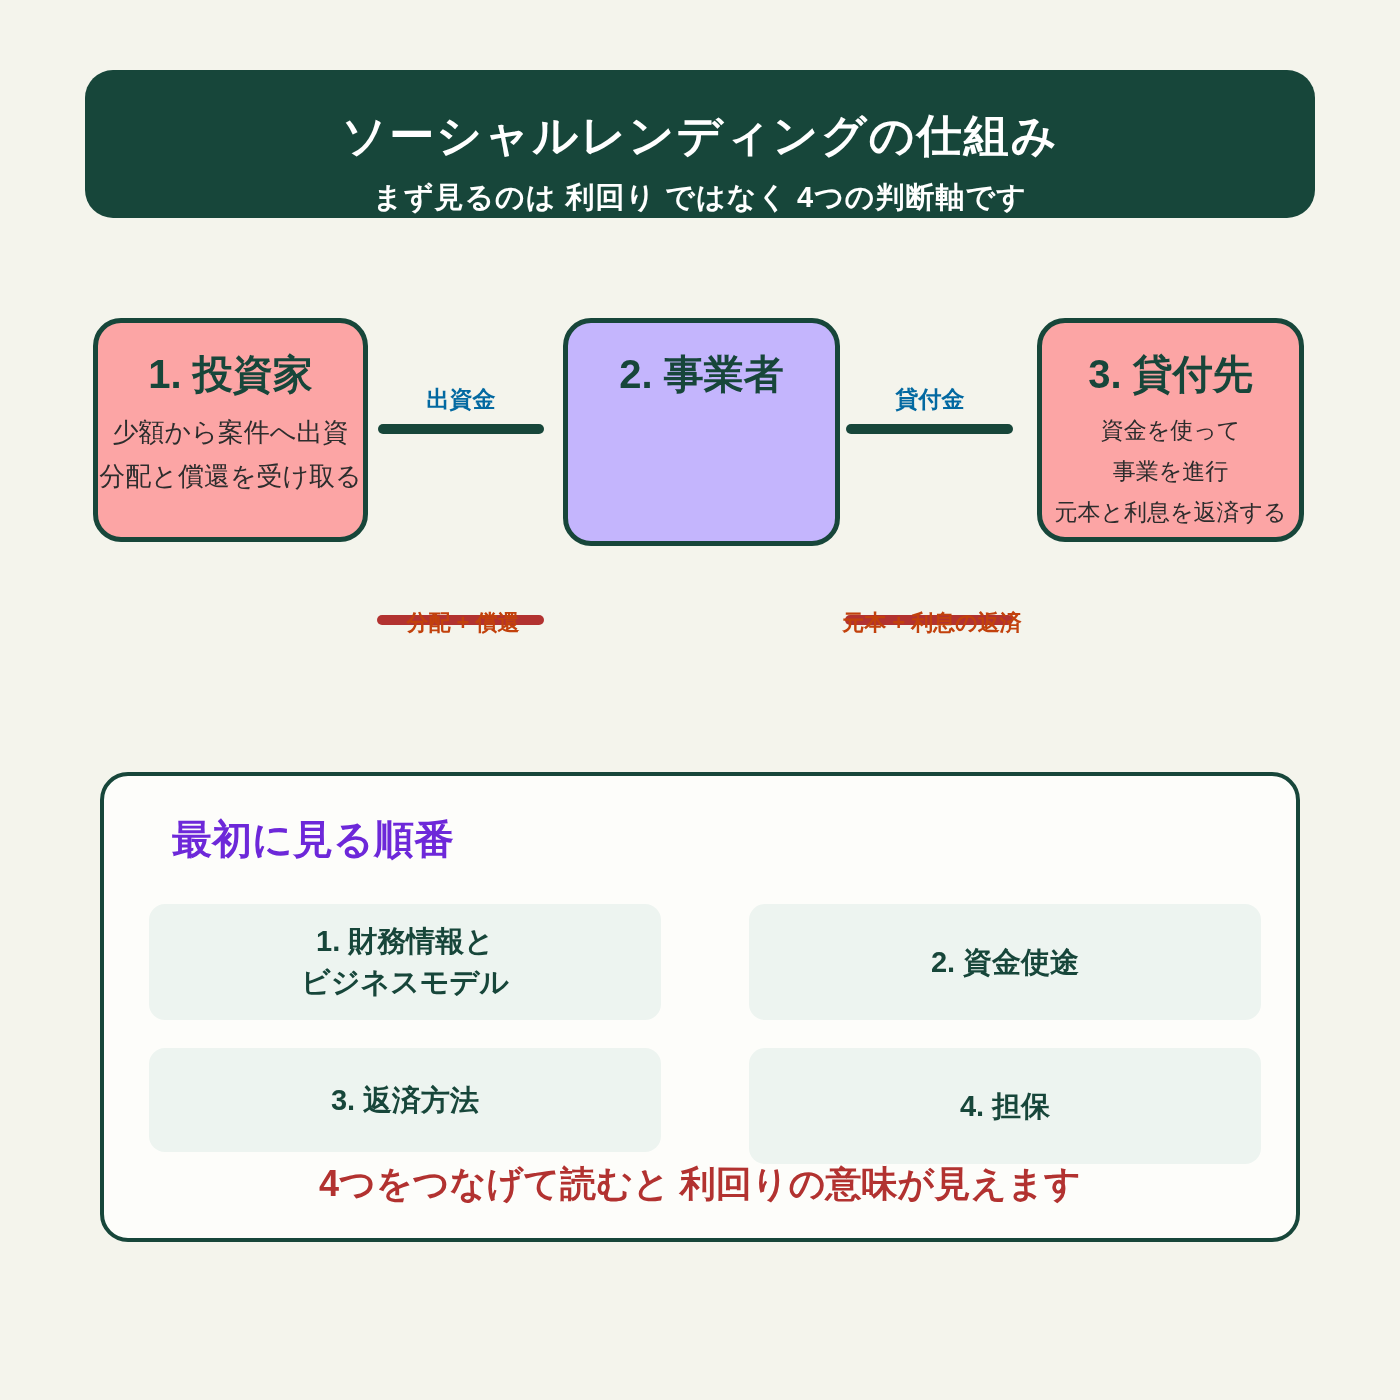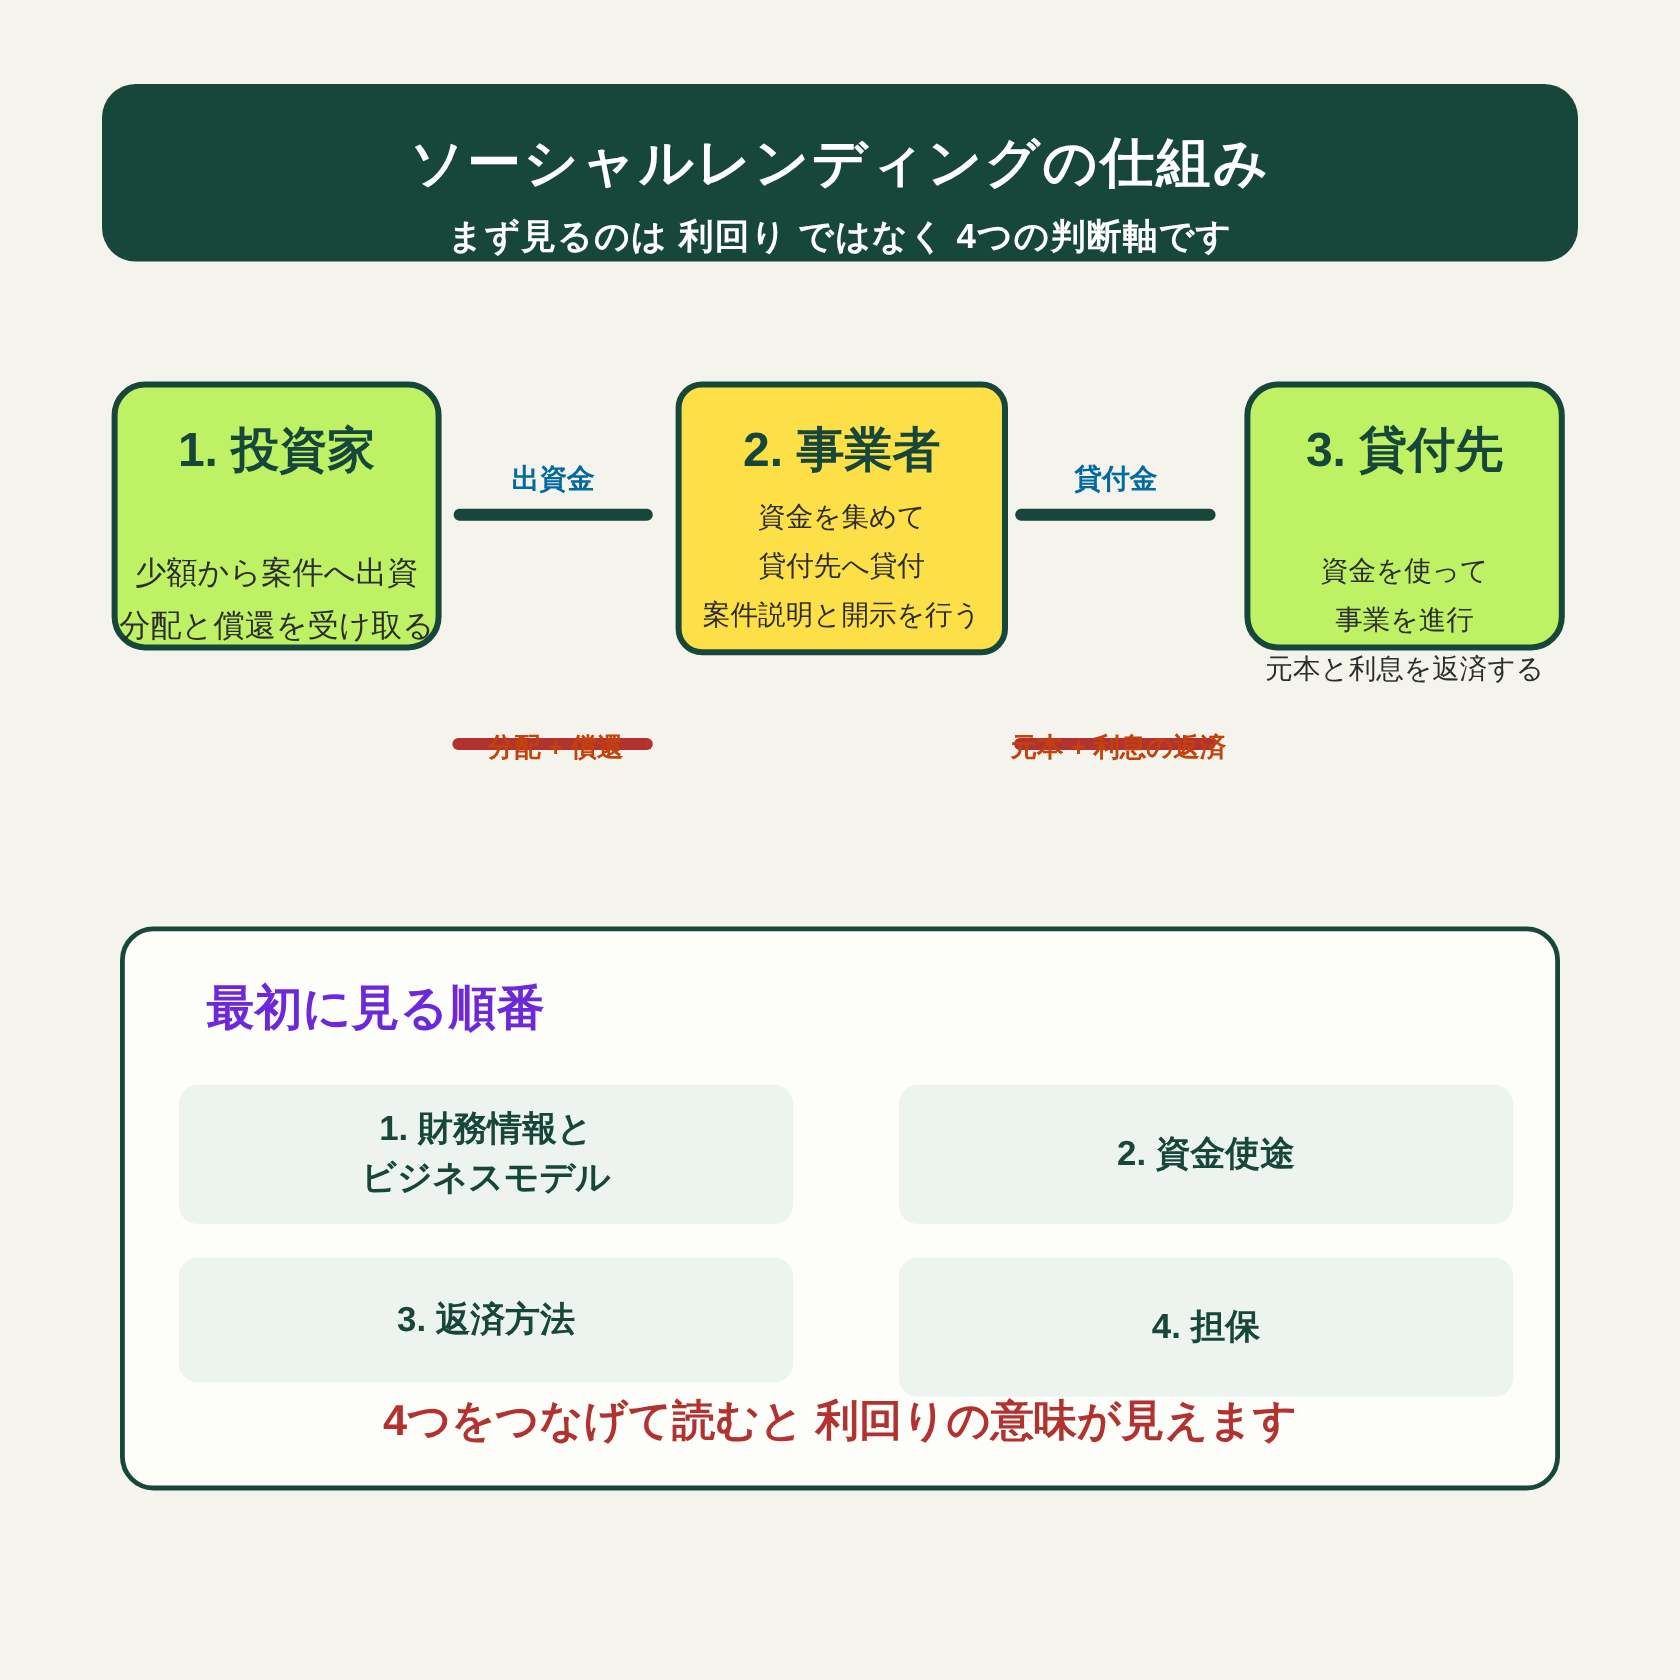--- a/index.html
+++ b/index.html
@@ -16,22 +16,22 @@
   }
   .banner-title{color:#ffffff;font-size:45px;font-weight:700;letter-spacing:2px;}
   .banner-sub{color:#ffffff;font-size:29px;font-weight:700;letter-spacing:1px;}
 
   
   .node{
     position:absolute;top:318px;box-sizing:border-box;
     border:5px solid #17463a;border-radius:28px;
     display:flex;flex-direction:column;align-items:center;
   }
-  .node-yellow{background:#bef264;gap:45px;}
-  .node-mint{background:#fde047;border-radius:22px;}
+  .node-yellow{background:#fca5a5;}
+  .node-mint{background:#c4b5fd;}
   .node-1{left:93px;width:275px;height:224px;}
   .node-2{left:563px;width:277px;height:228px;}
   .node-3{left:1037px;width:267px;height:224px;}
   .node-title{font-size:40px;font-weight:700;color:#17463a;margin-top:24px;}
   .node-body{margin-top:8px;text-align:center;}
   .node-line{font-size:23px;line-height:41px;color:#2d2d2d;white-space:nowrap;}
   .node-1 .node-line{font-size:26px;line-height:44px;}
 
   
   .flow-line{position:absolute;top:424px;height:10px;border-radius:5px;background:#17463a;}
@@ -88,25 +88,20 @@
   <div class="node node-yellow node-1">
     <div class="node-title">1. 投資家</div>
     <div class="node-body">
       <div class="node-line">少額から案件へ出資</div>
       <div class="node-line">分配と償還を受け取る</div>
     </div>
   </div>
 
   <div class="node node-mint node-2">
     <div class="node-title">2. 事業者</div>
-    <div class="node-body">
-      <div class="node-line">資金を集めて</div>
-      <div class="node-line">貸付先へ貸付</div>
-      <div class="node-line">案件説明と開示を行う</div>
-    </div>
   </div>
 
   <div class="node node-yellow node-3">
     <div class="node-title">3. 貸付先</div>
     <div class="node-body">
       <div class="node-line">資金を使って</div>
       <div class="node-line">事業を進行</div>
       <div class="node-line">元本と利息を返済する</div>
     </div>
   </div>

